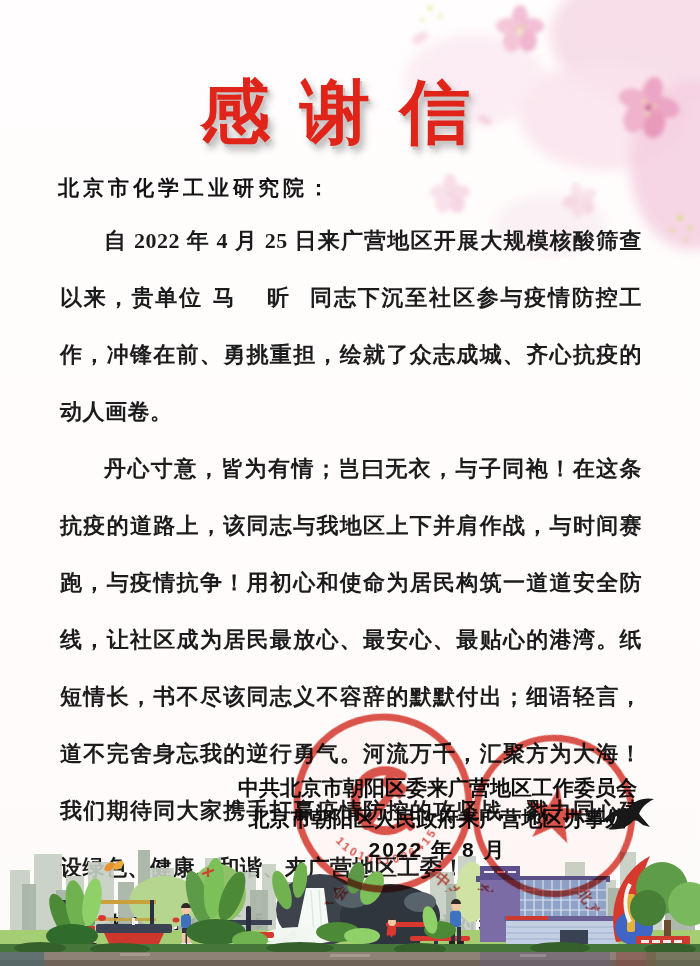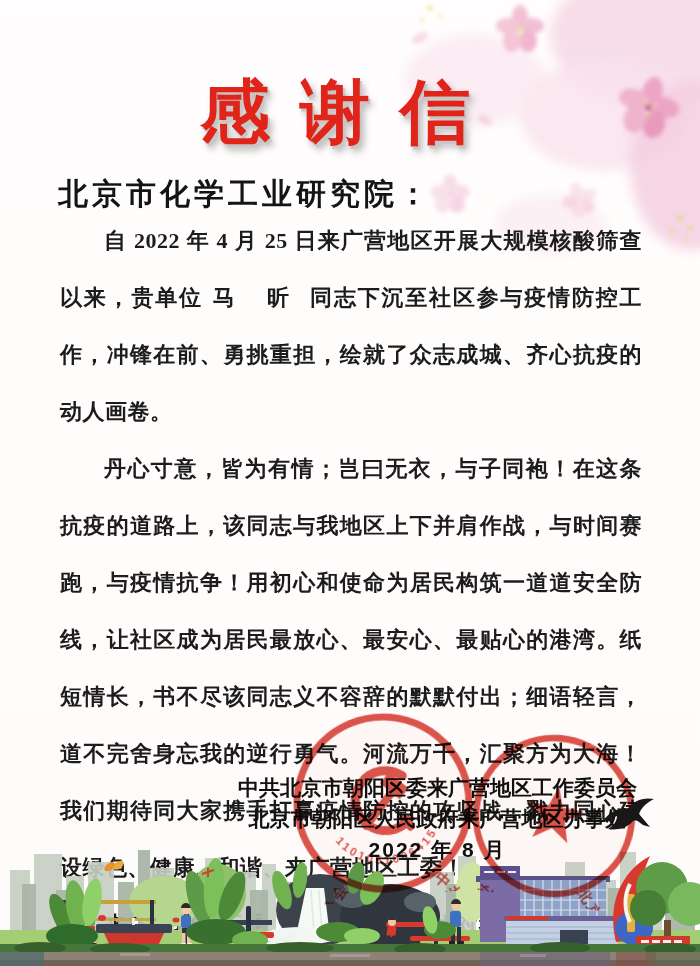--- a/index.html
+++ b/index.html
@@ -15,21 +15,21 @@
   .title{
     position:absolute; top:66px; left:0; width:700px; z-index:2;
     text-align:center; font-size:70px; font-weight:bold;
     letter-spacing:30px; box-sizing:border-box;
     color:#e0241a;
     text-shadow:2px 3px 0 #c9c6c6, 4px 6px 7px rgba(90,90,90,.45);
   }
   
   .salutation{
     position:absolute; top:174px; left:58px; z-index:2;
-    font-size:30px; font-weight:bold; color:#141414; letter-spacing:4px;
+    font-size:21px; font-weight:bold; color:#141414; letter-spacing:4px;
   }
   
   .body{
     position:absolute; top:212px; left:60px; width:582px; z-index:2;
     font-size:22px; font-weight:bold; line-height:57px;
     text-align:justify; color:#1c1c1c; letter-spacing:.5px;font-family:Liberation Serif, serif;
   }
   .body p{margin:0; text-indent:2em;}
   .recipient-name{letter-spacing:.55em; margin:0 .35em 0 .45em; white-space:nowrap;}
   

